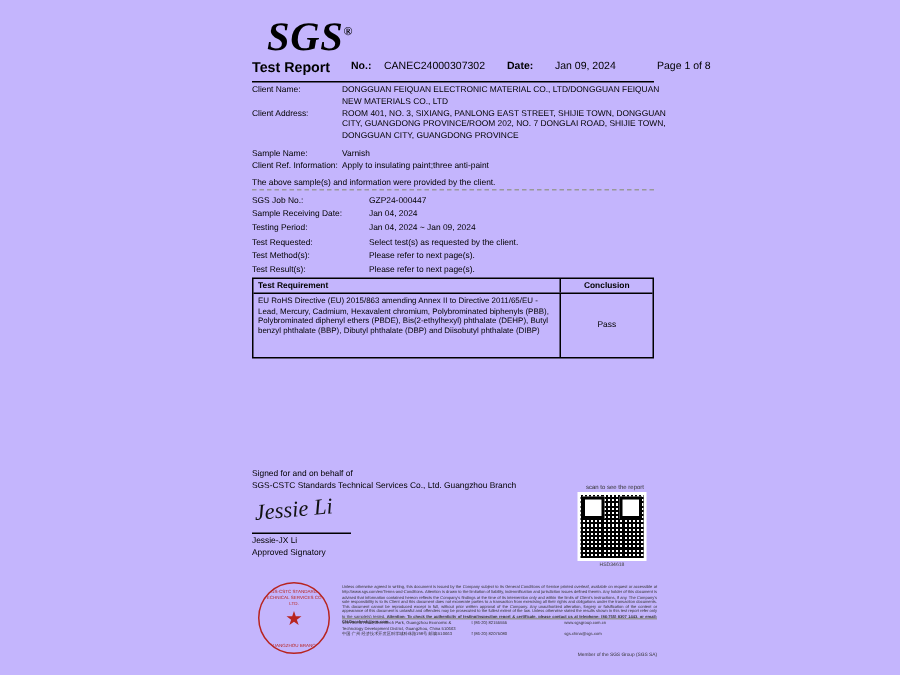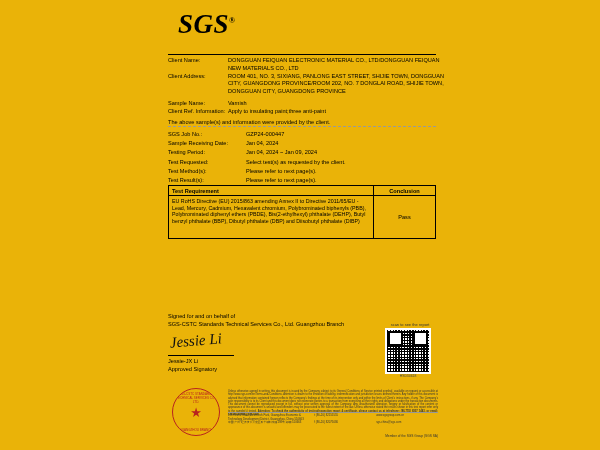--- a/index.html
+++ b/index.html
@@ -11,21 +11,21 @@
     width: 600px;
     height: 450px;
     font-family: "Liberation Sans", sans-serif;
     color: #000;
     overflow: hidden;
   }
   .page {
     position: relative;
     width: 600px;
     height: 450px;
-    background: #eab308;
+    background: #c4b5fd;
     text-decoration: underline;
   }
   
   .sgs-logo {
     position: absolute;
     left: 178px;
     top: 8px;
     width: 70px;
     height: 26px;
     font-family: "Liberation Serif", serif;
@@ -356,20 +356,28 @@
 </style>
 </head>
 <body>
 
 <div class="page">
 
   <div class="sgs-logo">
     <span>SGS</span><span class="reg">®</span>
   </div>
 
+  <div class="title-row">
+    <div class="rep-title">Test Report</div>
+    <div class="rep-nolabel">No.:</div>
+    <div class="rep-no">CANEC24000307302</div>
+    <div class="rep-datelabel">Date:</div>
+    <div class="rep-date">Jan 09, 2024</div>
+    <div class="rep-page">Page 1 of 8</div>
+  </div>
   <div class="hdr-rule"></div>
 
   <div class="fieldblock">
     <div class="frow">
       <span class="flabel">Client Name:</span><span class="fval">DONGGUAN FEIQUAN ELECTRONIC MATERIAL CO., LTD/DONGGUAN FEIQUAN NEW MATERIALS CO., LTD</span>
     </div>
     <div class="frow">
       <span class="flabel">Client Address:</span><span class="fval">ROOM 401, NO. 3, SIXIANG, PANLONG EAST STREET, SHIJIE TOWN, DONGGUAN CITY, GUANGDONG PROVINCE/ROOM 202, NO. 7 DONGLAI ROAD, SHIJIE TOWN, DONGGUAN CITY, GUANGDONG PROVINCE</span>
     </div>
     <div class="spacer4"></div>

